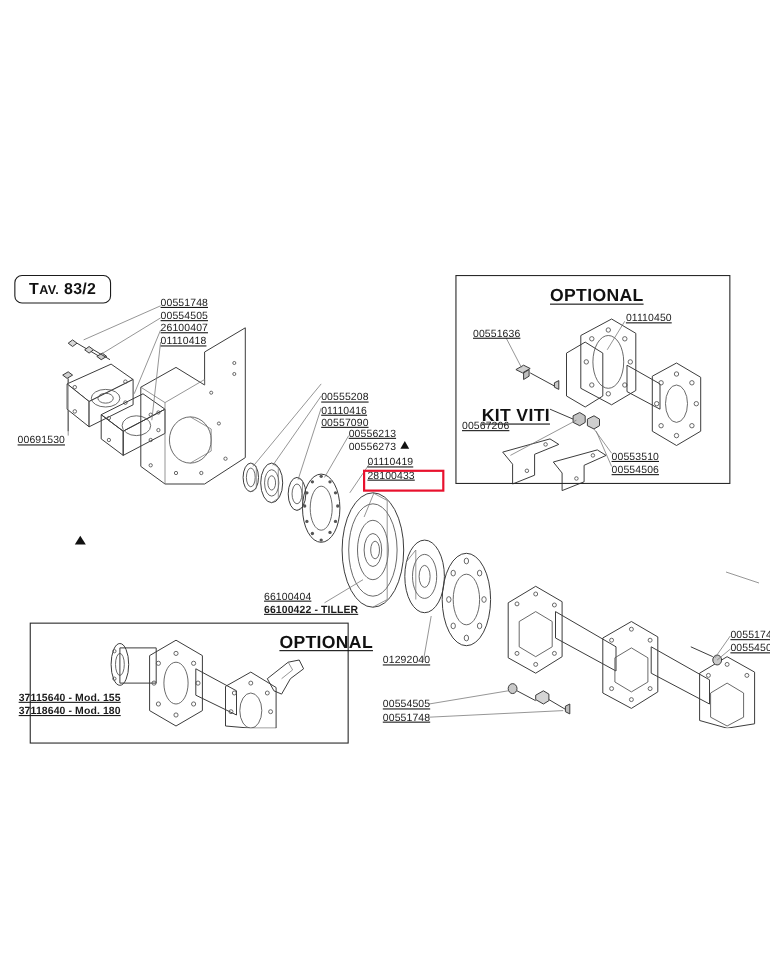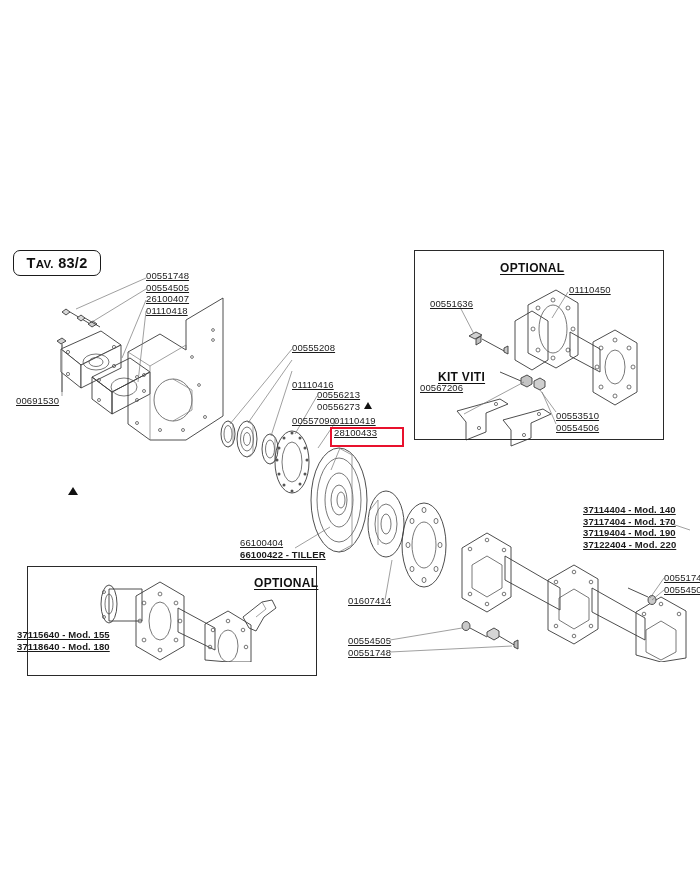--- a/index.html
+++ b/index.html
@@ -75,21 +75,21 @@
   .panel {
     position: absolute;
     border: 1.2px solid #2a2a2a;
     background: transparent;
     box-sizing: border-box;
   }
   .panel-title {
     position: absolute;
     font-family: "Liberation Sans", sans-serif;
     font-weight: bold;
-    font-size: 12px;
+    font-size: 16px;
     color: #111111;
     text-decoration: underline;
     text-decoration-thickness: 1px;
     text-underline-offset: 2px;
     letter-spacing: 0.3px;
     white-space: nowrap;
     text-align: right;
   }
   .highlight-box {
     position: absolute;
@@ -499,21 +499,21 @@
 
   <div class="label-group" style="left:146px; top:270px;">
     <span class="label ul">00551748</span>
     <span class="label ul">00554505</span>
     <span class="label ul">26100407</span>
     <span class="label ul">01110418</span>
   </div>
 
   <span class="label ul" style="left:16px; top:395px;">00691530</span>
 
-  <div class="label-group" style="left:292px; top:342px;gap:25px;">
+  <div class="label-group" style="left:292px; top:356px;">
     <span class="label ul">00555208</span>
     <span class="label ul">01110416</span>
     <span class="label ul">00557090</span>
   </div>
 
   <div class="label-group" style="left:317px; top:389px;">
     <span class="label ul">00556213</span>
     <span class="label"><span class="ul">00556273</span><span class="tri-inline"></span></span>
   </div>
 
@@ -527,37 +527,31 @@
     <div class="legend-row">
       <div class="tri"></div>
     </div>
   </div>
 
   <div class="label-group" style="left:240px; top:537px;">
     <span class="label ul">66100404</span>
     <span class="label ul bold">66100422 - TILLER</span>
   </div>
 
-  <span class="label ul" style="left:348px; top:595px;">01607414</span>
+  <span class="label ul" style="left:348px; top:595px;">01292040</span>
   <div class="label-group" style="left:348px; top:635px;">
     <span class="label ul">00554505</span>
     <span class="label ul">00551748</span>
   </div>
 
   <div class="label-group" style="left:664px; top:572px;">
     <span class="label ul">0055174</span>
     <span class="label ul">0055450</span>
   </div>
 
-  <div class="label-group" style="left:583px; top:504px;">
-    <span class="label ul bold">37114404 - Mod. 140</span>
-    <span class="label ul bold">37117404 - Mod. 170</span>
-    <span class="label ul bold">37119404 - Mod. 190</span>
-    <span class="label ul bold">37122404 - Mod. 220</span>
-  </div>
 
   <div class="panel" style="left:414px; top:250px; width:250px; height:190px;"></div>
   <span class="panel-title" style="left:500px; top:261px;">OPTIONAL</span>
   <span class="label ul" style="left:430px; top:298px;">00551636</span>
   <span class="label ul" style="left:569px; top:284px;">01110450</span>
   <span class="panel-title" style="left:422px; top:370px;margin-left:16px;">KIT VITI</span>
   <span class="label ul" style="left:420px; top:382px;">00567206</span>
   <div class="label-group" style="left:556px; top:410px;">
     <span class="label ul">00553510</span>
     <span class="label ul">00554506</span>

